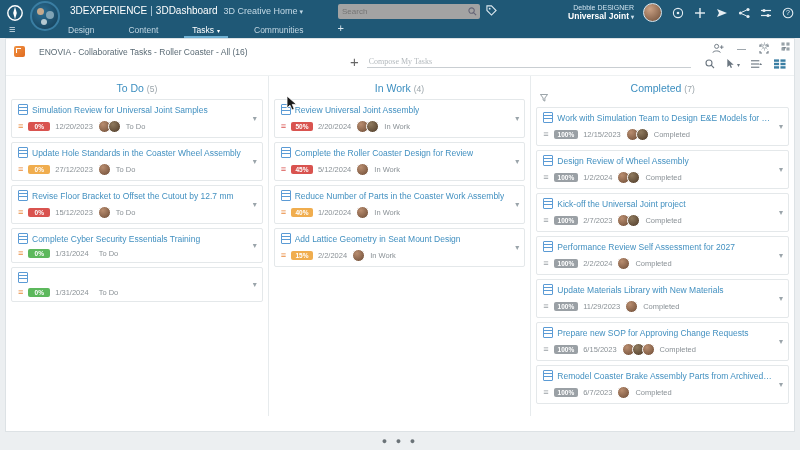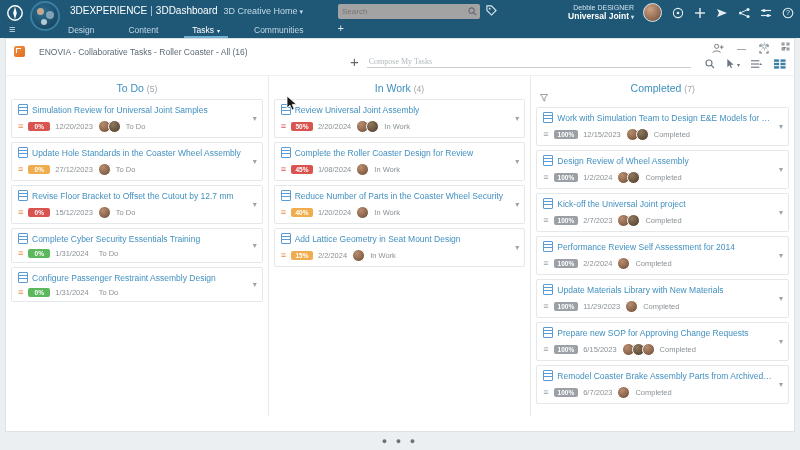--- a/index.html
+++ b/index.html
@@ -329,21 +329,20 @@
       <span class="chip" style="background: rgb(92, 184, 92);">0%</span>
       <span class="due">1/31/2024</span>
       <span class="avs"></span>
       <span class="status">To Do</span>
     </div>
   </div>
 
   <div class="card">
     <div class="card-top">
       <span class="doc-icon"></span>
-      <span class="t-title">Configure Passenger Restraint Assembly Design</span>
     </div>
     <span class="chev">▾</span>
     <div class="card-meta">
       <span class="prio" style="color: rgb(232, 137, 60);">≡</span>
       <span class="chip" style="background: rgb(92, 184, 92);">0%</span>
       <span class="due">1/31/2024</span>
       <span class="avs"></span>
       <span class="status">To Do</span>
     </div>
   </div>
@@ -375,32 +374,32 @@
 
   <div class="card">
     <div class="card-top">
       <span class="doc-icon"></span>
       <span class="t-title">Complete the Roller Coaster Design for Review</span>
     </div>
     <span class="chev">▾</span>
     <div class="card-meta">
       <span class="prio" style="color: rgb(217, 83, 79);">≡</span>
       <span class="chip" style="background: rgb(217, 83, 79);">45%</span>
-      <span class="due">1/08/2024</span>
+      <span class="due">5/12/2024</span>
       <span class="avs">
                   <span class="av"></span>
                 </span>
       <span class="status">In Work</span>
     </div>
   </div>
 
   <div class="card">
     <div class="card-top">
       <span class="doc-icon"></span>
-      <span class="t-title">Reduce Number of Parts in the Coaster Wheel Security</span>
+      <span class="t-title">Reduce Number of Parts in the Coaster Work Assembly</span>
     </div>
     <span class="chev">▾</span>
     <div class="card-meta">
       <span class="prio" style="color: rgb(232, 137, 60);">≡</span>
       <span class="chip" style="background: rgb(240, 173, 78);">40%</span>
       <span class="due">1/20/2024</span>
       <span class="avs">
                   <span class="av"></span>
                 </span>
       <span class="status">In Work</span>
@@ -483,21 +482,21 @@
                   <span class="av"></span>
                   <span class="av"></span>
                 </span>
       <span class="status">Completed</span>
     </div>
   </div>
 
   <div class="card">
     <div class="card-top">
       <span class="doc-icon"></span>
-      <span class="t-title">Performance Review Self Assessment for 2014</span>
+      <span class="t-title">Performance Review Self Assessment for 2027</span>
     </div>
     <span class="chev">▾</span>
     <div class="card-meta">
       <span class="prio" style="color: rgb(154, 160, 165);">≡</span>
       <span class="chip" style="background: rgb(154, 160, 165);">100%</span>
       <span class="due">2/2/2024</span>
       <span class="avs">
                   <span class="av"></span>
                 </span>
       <span class="status">Completed</span>

